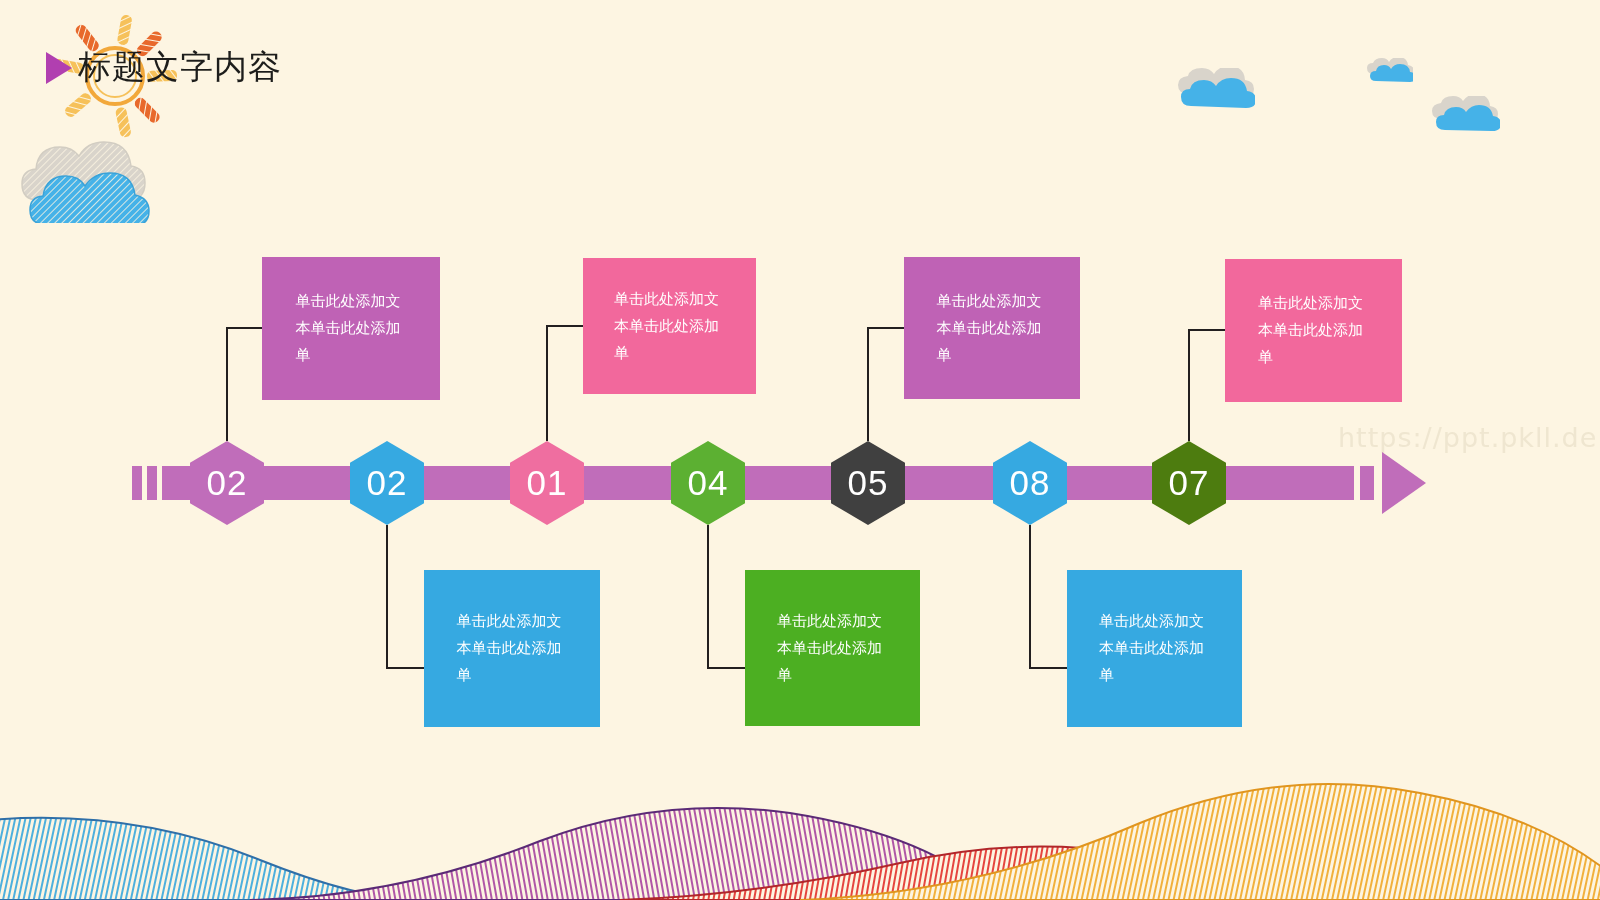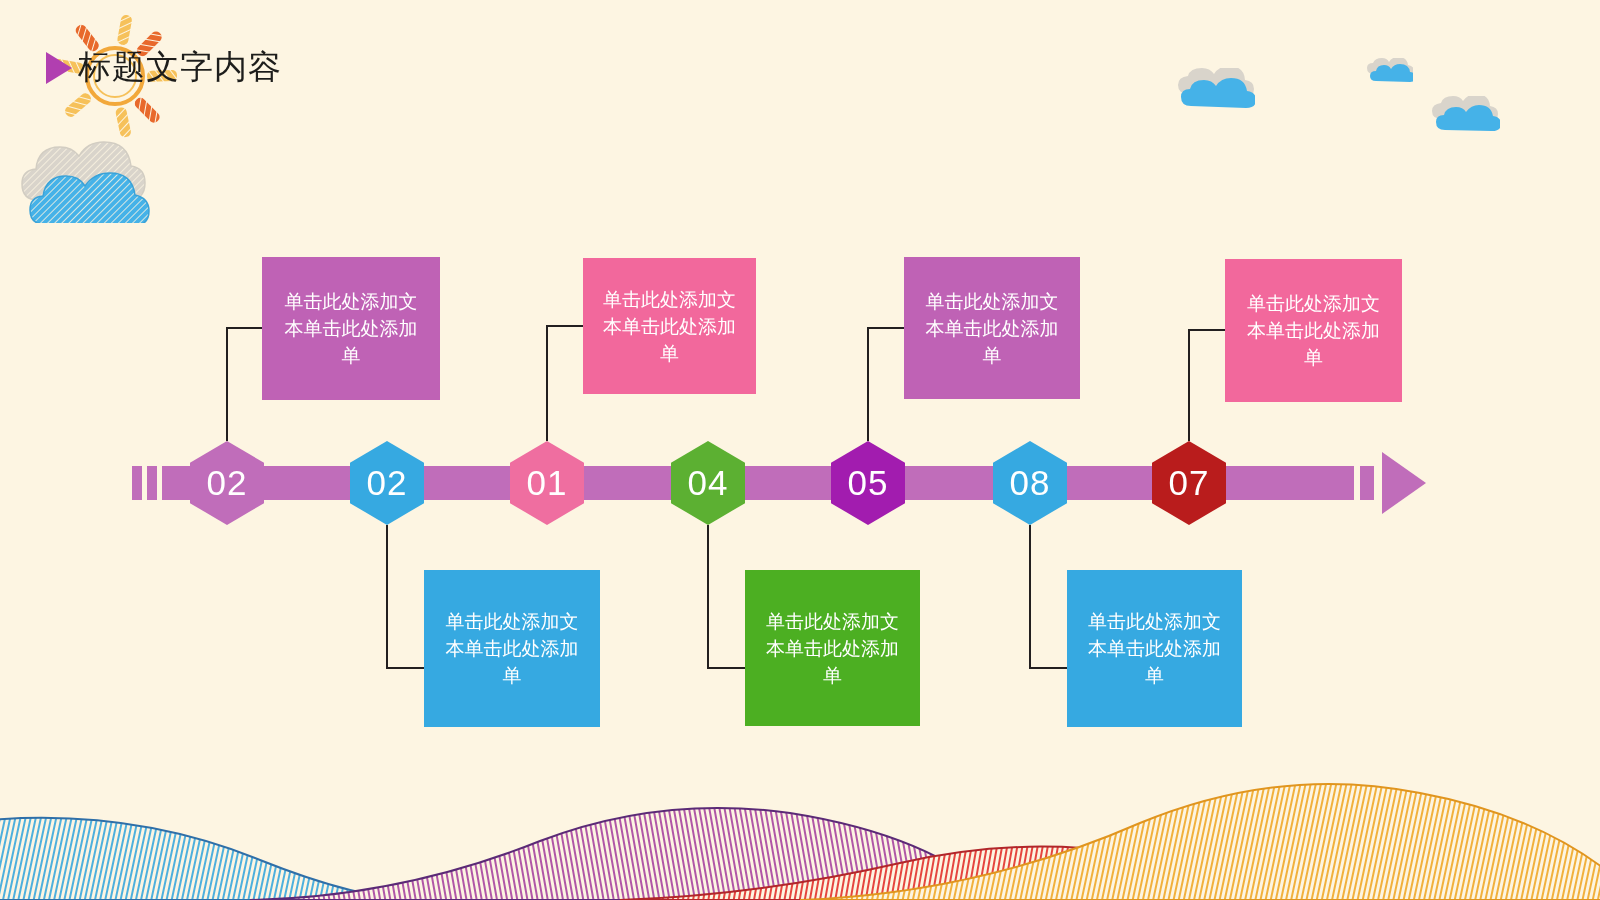--- a/index.html
+++ b/index.html
@@ -46,21 +46,21 @@
   .hex span{color:#ffffff;font-size:35px;font-family:"Liberation Sans",sans-serif;letter-spacing:1px;
     line-height:1;position:relative;top:-1px;}
 
   
   .conn{position:absolute;}
   .conn .v{position:absolute;width:2px;background:#231f20;}
   .conn .h{position:absolute;height:2px;background:#231f20;}
 
   
   .box{position:absolute;display:flex;align-items:center;justify-content:center;}
-  .box p{margin:8px;color:#ffffff;font-size:19px;line-height:27px;text-align:center;width:7.4em;
+  .box p{margin:8px;color:#ffffff;font-size:15px;line-height:27px;width:7.4em;
     font-family:"DejaVu Sans","Liberation Sans",sans-serif;letter-spacing:0px;}
 </style>
 </head>
 <body>
 
 <div id="stage">
 
   <div class="deco" id="sun-cloud-group">
     <svg width="230" height="215" viewBox="0 0 230 215">
       <defs>
@@ -152,20 +152,21 @@
       <path d="M90,135 Q240,132 390,78 Q480,50 560,64 Q680,86 760,135 Z" transform="translate(730,0)" fill="url(#hhG)" stroke="#11603f" stroke-width="2"></path>
       <path d="M800,135 Q980,128 1140,58 Q1280,0 1420,28 Q1560,54 1640,135 Z" fill="url(#hhO)" stroke="#e0951f" stroke-width="2"></path>
     </svg>
   </div>
 
   <div id="title-block">
     <div id="title-arrow"></div>
     <div id="page-title">标题文字内容</div>
   </div>
 
+  <div id="watermark">https://ppt.pkll.de</div>
 
   <div id="timeline">
     <div class="dash" style="left:132px;width:10px;"></div>
     <div class="dash" style="left:147px;width:10px;"></div>
     <div class="dash" style="left:162px;width:26px;"></div>
     <div class="bar" id="bar-main"></div>
     <div class="dash" style="left:1332px;width:22px;"></div>
     <div class="dash" style="left:1360px;width:14px;"></div>
     <div id="arrow-head"></div>
 
@@ -175,27 +176,27 @@
         </div>
         <div class="hex" style="left: 350px; top: 441px; background: rgb(54, 169, 225);">
           <span>02</span>
         </div>
         <div class="hex" style="left: 510px; top: 441px; background: rgb(239, 110, 160);">
           <span>01</span>
         </div>
         <div class="hex" style="left: 671px; top: 441px; background: rgb(92, 176, 50);">
           <span>04</span>
         </div>
-        <div class="hex" style="left: 831px; top: 441px; background: #a21caf;">
+        <div class="hex" style="left: 831px; top: 441px; background: #404040;">
           <span>05</span>
         </div>
         <div class="hex" style="left: 993px; top: 441px; background: rgb(54, 169, 225);">
           <span>08</span>
         </div>
-        <div class="hex" style="left: 1152px; top: 441px; background: #b91c1c; justify-content: center;">
+        <div class="hex" style="left: 1152px; top: 441px; background: #4d7c0f; justify-content: center;">
           <span>07</span>
         </div>
       </div>
     <div id="conn-layer">
         <div class="conn">
           <div class="v" style="left: 226px; top: 327.07px; height: 113.93px;"></div>
           <div class="h" style="left: 226px; top: 327.07px; width: 36px;"></div>
         </div>
         <div class="conn">
           <div class="v" style="left: 386px; top: 525px; height: 142.34px;"></div>

